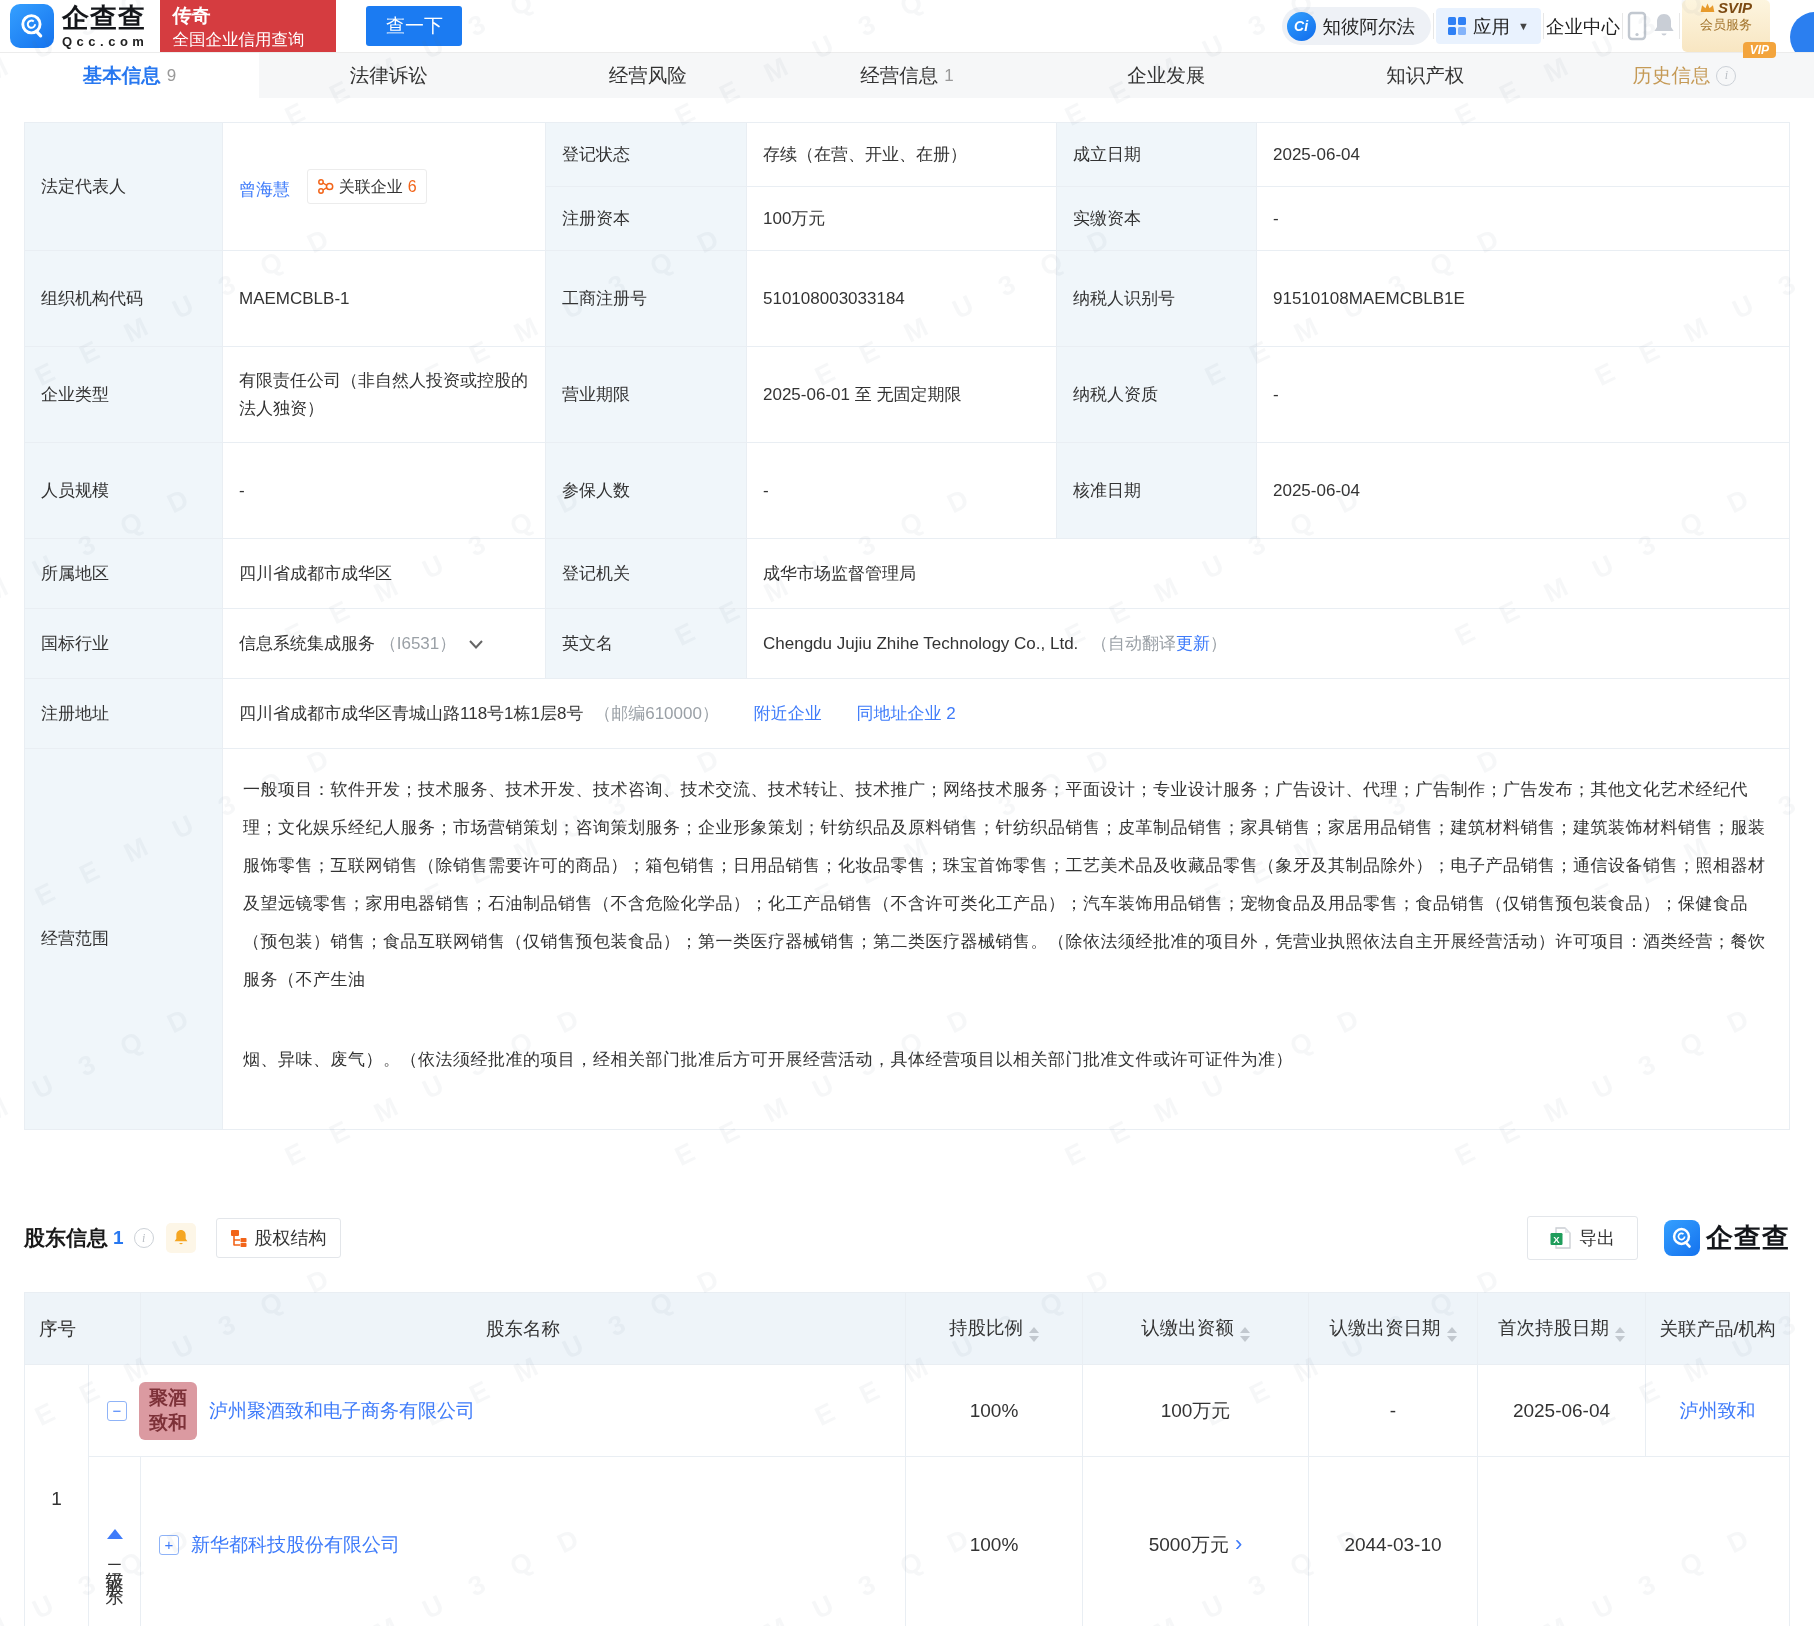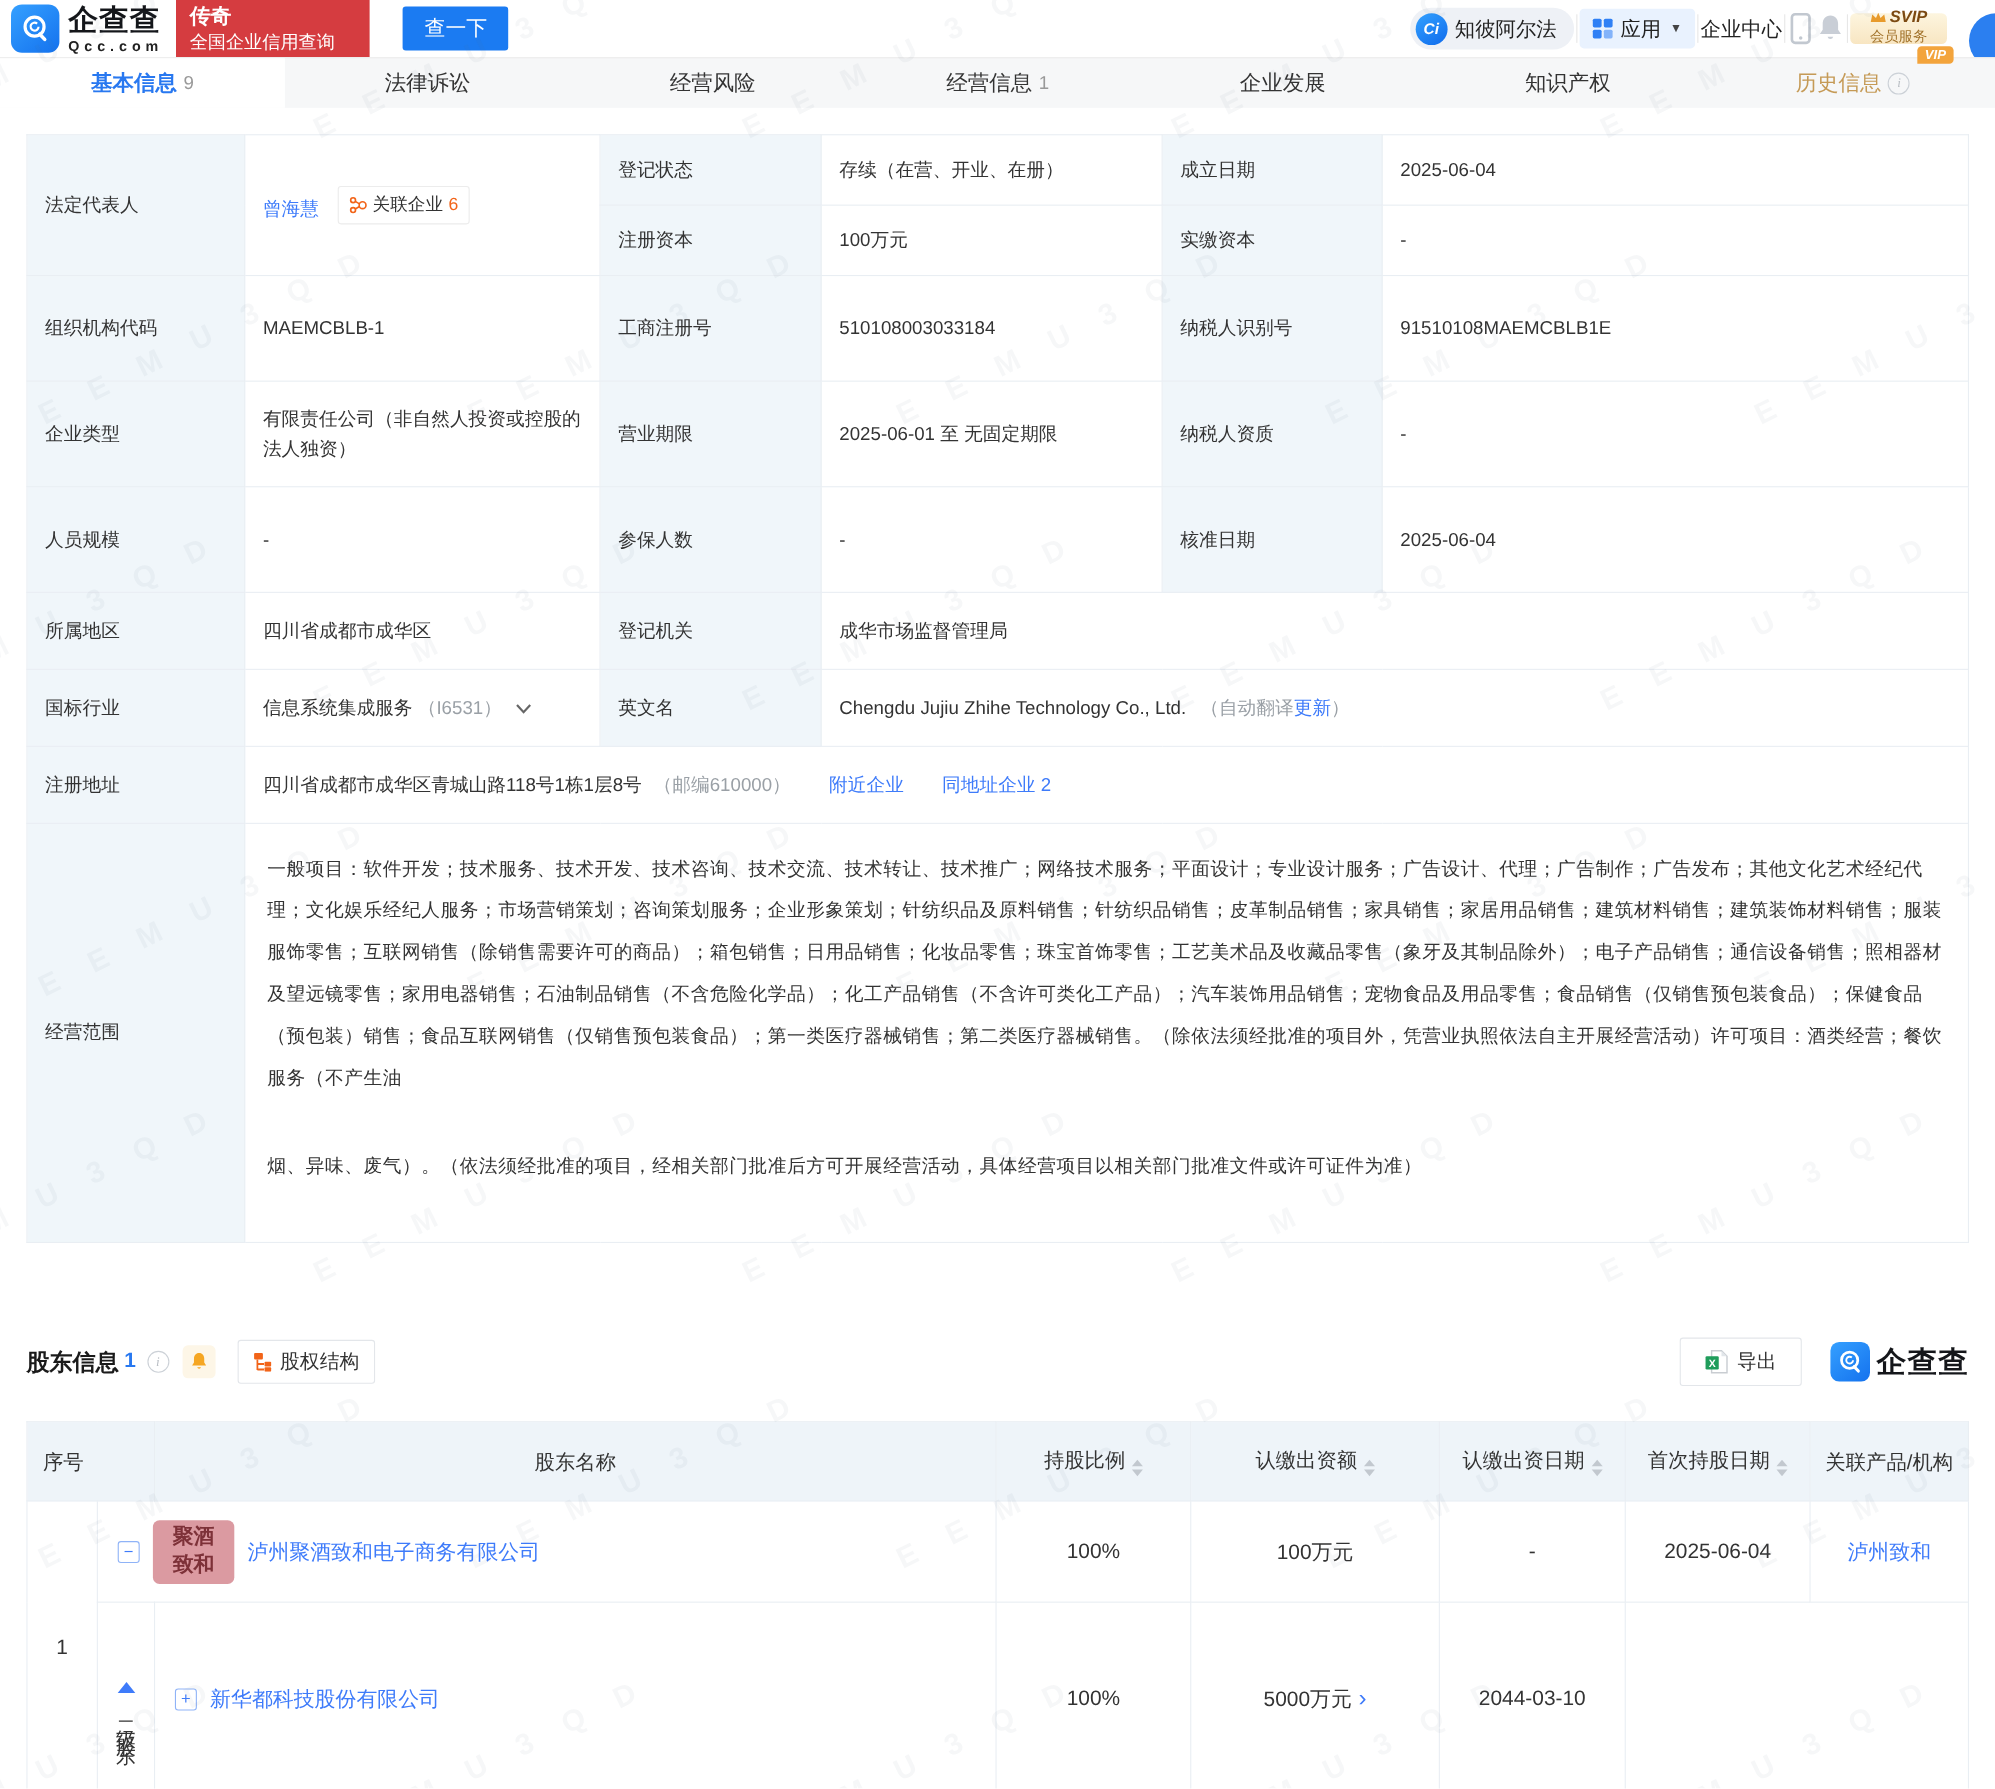--- a/index.html
+++ b/index.html
@@ -43,22 +43,22 @@
   .ci{width:29px;height:29px;border-radius:50%;background:linear-gradient(145deg,#33a1ff,#0f6bec);color:#fff;
     font-size:14px;font-weight:700;font-style:italic;display:flex;align-items:center;justify-content:center;}
   .zhibi-lb,.apps-lb,.ec{font-size:18.5px;color:#222;}
   .apps{height:36px;border-radius:4px;background:#e9f2fe;padding:0 12px;gap:7px;}
   .grid-ic{width:18px;height:18px;display:grid;grid-template-columns:8px 8px;grid-template-rows:8px 8px;gap:2px;}
   .grid-ic i{background:#2f80f5;border-radius:1.5px;}
   .grid-ic i:nth-child(4){opacity:.55;}
   .caret{font-size:11px;color:#444;margin-left:1px;}
   .vdiv{width:1px;height:26px;background:#e7e7e7;}
   .hicon{cursor:pointer;display:flex;align-items:center;}
-  .svip{width:88px;height:28px;border-radius:5px;background:linear-gradient(180deg,#fdf5df,#f8e6c2);
-    display:flex;flex-direction:column;align-items:center;justify-content:flex-end;cursor:pointer;line-height:1.1;}
+  .svip{width:88px;height:52px;border-radius:5px;background:linear-gradient(180deg,#fdf5df,#f8e6c2);
+    display:flex;flex-direction:column;align-items:center;justify-content:flex-start;cursor:pointer;line-height:1.1;}
   .svip1{display:flex;align-items:center;gap:3px;font-size:15px;font-weight:900;font-style:italic;color:#7c4a12;}
   .svip2{font-size:13px;color:#a3742c;margin-top:1px;}
   .edge-circle{position:absolute;right:-26px;top:12px;width:50px;height:50px;border-radius:50%;background:#2b7ff0;}
 
   
   .tabs{height:46px;display:flex;background:#f6f7f8;border-top:1px solid #ececec;position:relative;z-index:2;}
   .tab{flex:1;display:flex;align-items:center;justify-content:center;font-size:19.5px;color:#333;cursor:pointer;gap:6px;position:relative;}
   .tab.active{background:#fff;color:#2878f0;font-weight:700;}
   .tc{color:#999;font-size:17px;font-weight:400;}
   .tab.gold{color:#c59a56;}
@@ -108,21 +108,21 @@
   .sort i{width:0;height:0;border-left:5px solid transparent;border-right:5px solid transparent;}
   .sort .up{border-bottom:6px solid #c2c8cf;}
   .sort .dn{border-top:6px solid #c2c8cf;}
   tr.r1 td{height:92px;}
   tr.r2 td{height:176px;}
   td.seq{text-align:center;font-size:19px;}
   .namecell{padding-left:18px !important;}
   .xbtn{display:inline-flex;width:20px;height:20px;border:1px solid #8fb3f7;border-radius:3px;color:#3e7bfa;
     font-size:15px;align-items:center;justify-content:center;cursor:pointer;flex:none;background:#fff;}
   .row-name{display:flex;align-items:center;gap:12px;}
-  .avatar{width:74px;height:58px;border-radius:6px;background:#db9aa1;color:#7d3138;font-size:19px;font-weight:700;
+  .avatar{width:58px;height:58px;border-radius:6px;background:#db9aa1;color:#7d3138;font-size:19px;font-weight:700;
     display:flex;flex-direction:column;align-items:center;justify-content:center;line-height:1.3;flex:none;}
   .sh-link{font-size:19px;}
   td.num{text-align:center;}
   td.ctrl{vertical-align:top;padding-top:24px !important;}
   .ctrl-in{display:flex;flex-direction:column;align-items:center;gap:12px;}
   .up-tri{width:0;height:0;border-left:8px solid transparent;border-right:8px solid transparent;
     border-bottom:10px solid #3e7bfa;cursor:pointer;}
   .vtext{writing-mode:vertical-rl;text-orientation:upright;letter-spacing:7px;font-size:18px;color:#333;}
   .chevr{color:#3e7bfa;font-size:22px;margin-left:6px;cursor:pointer;line-height:1;}
 </style>

